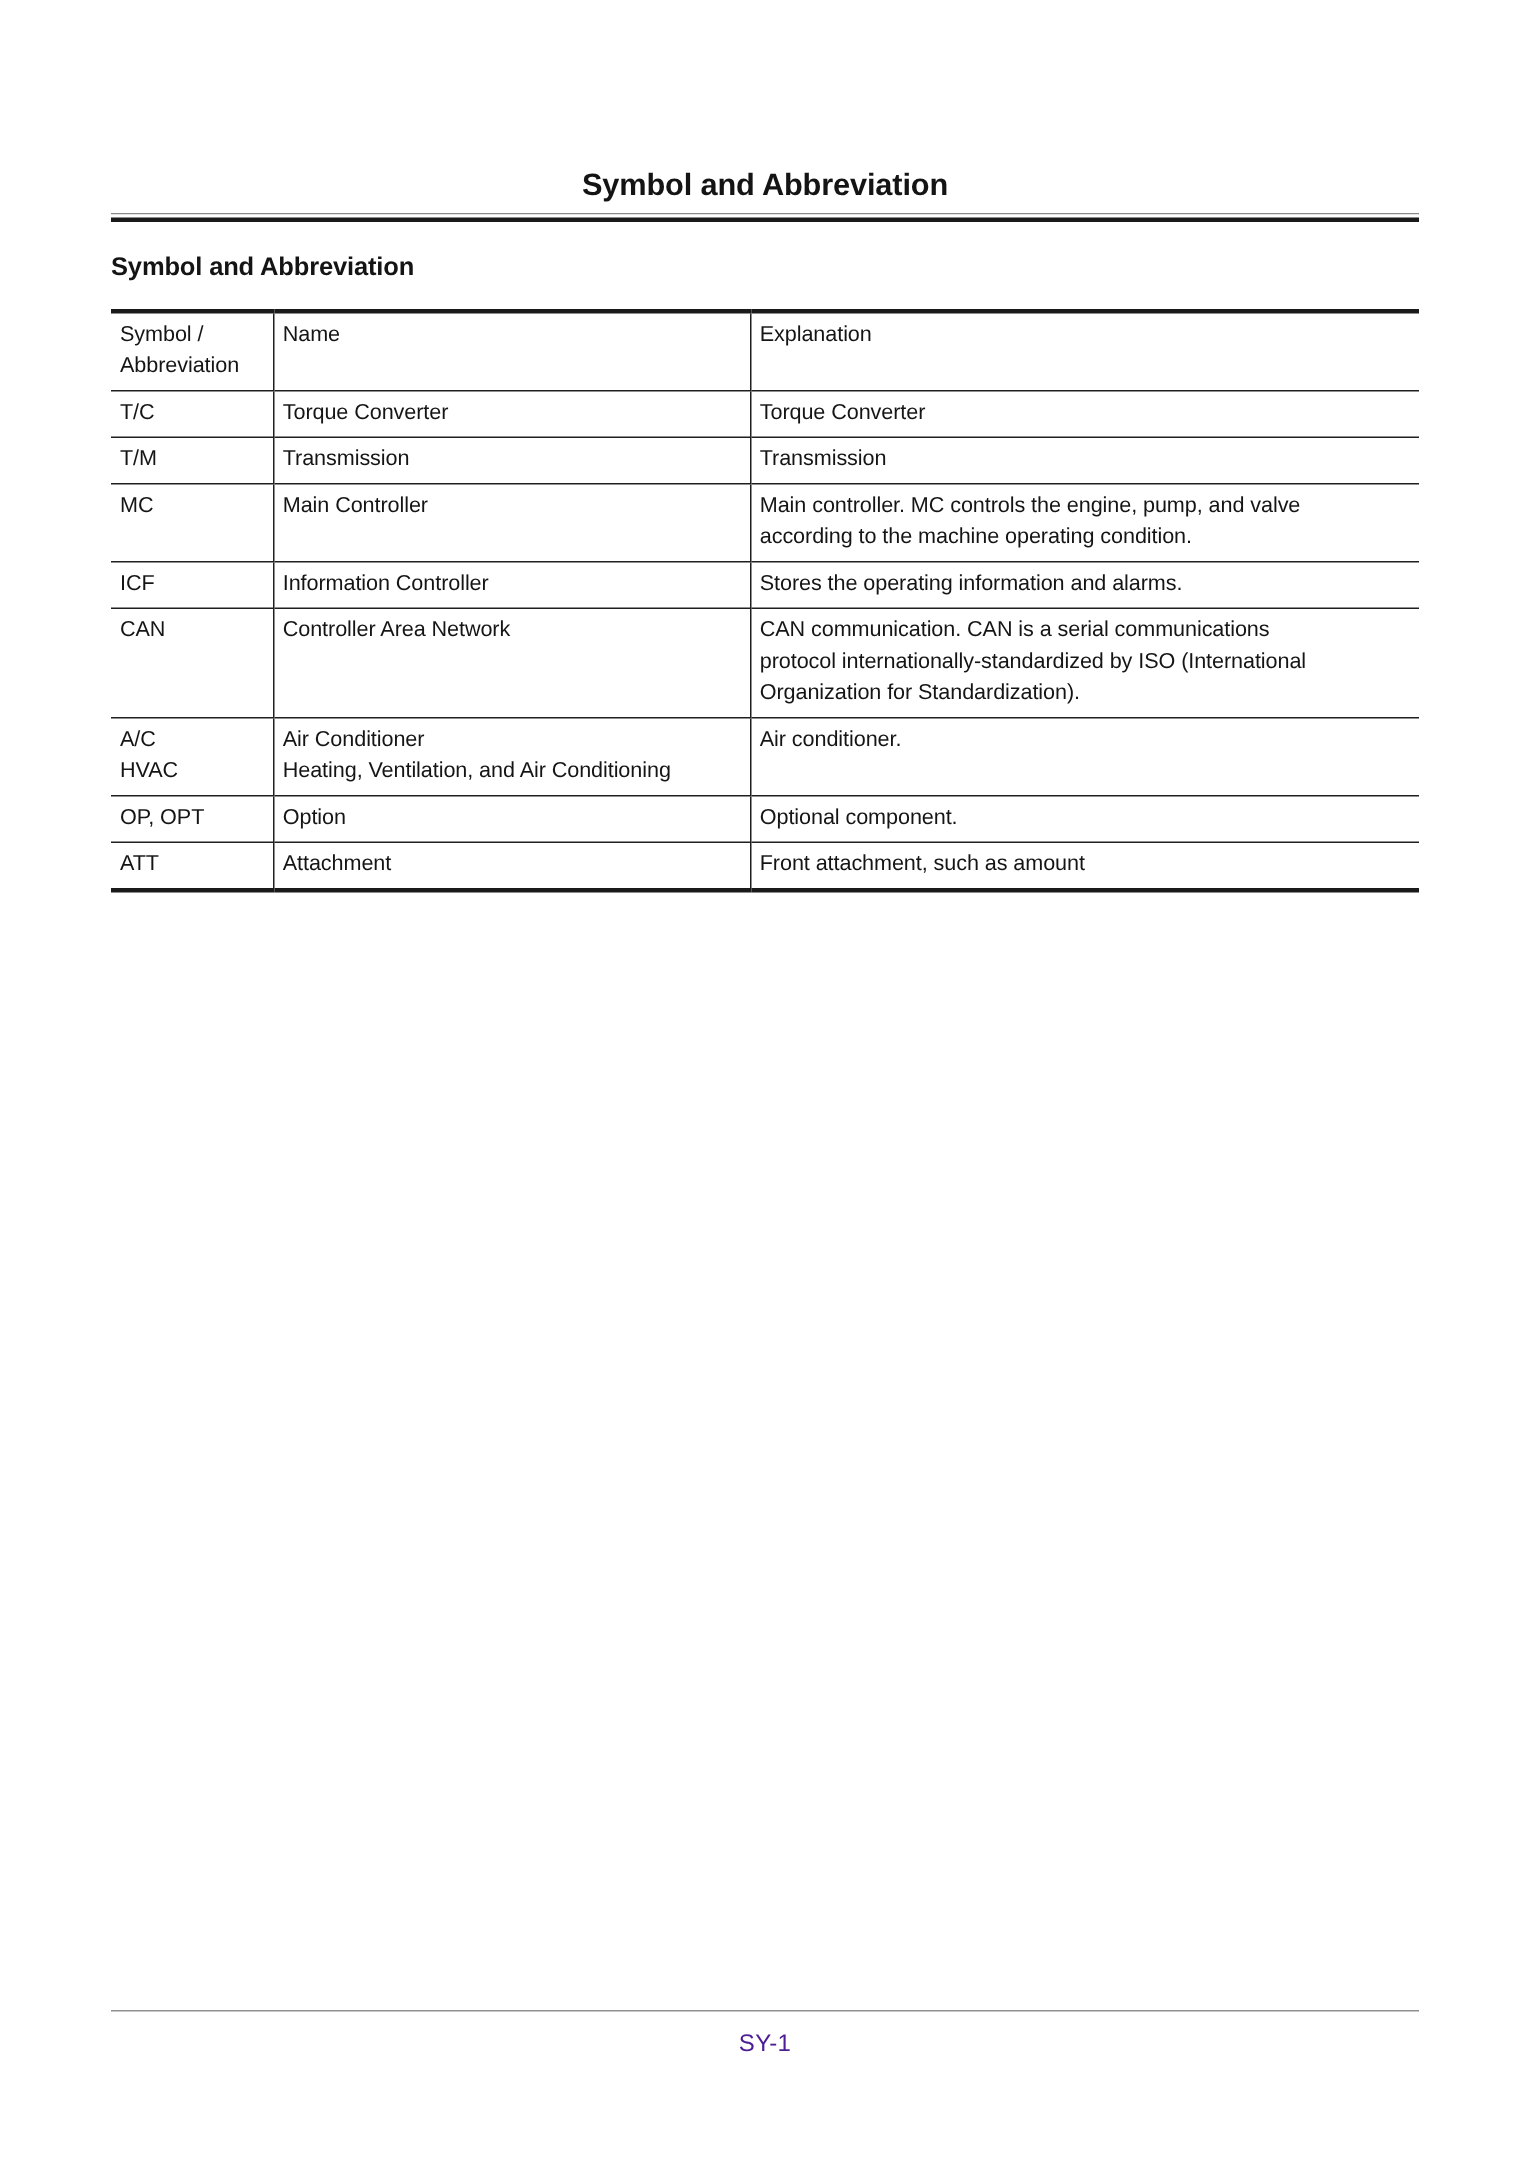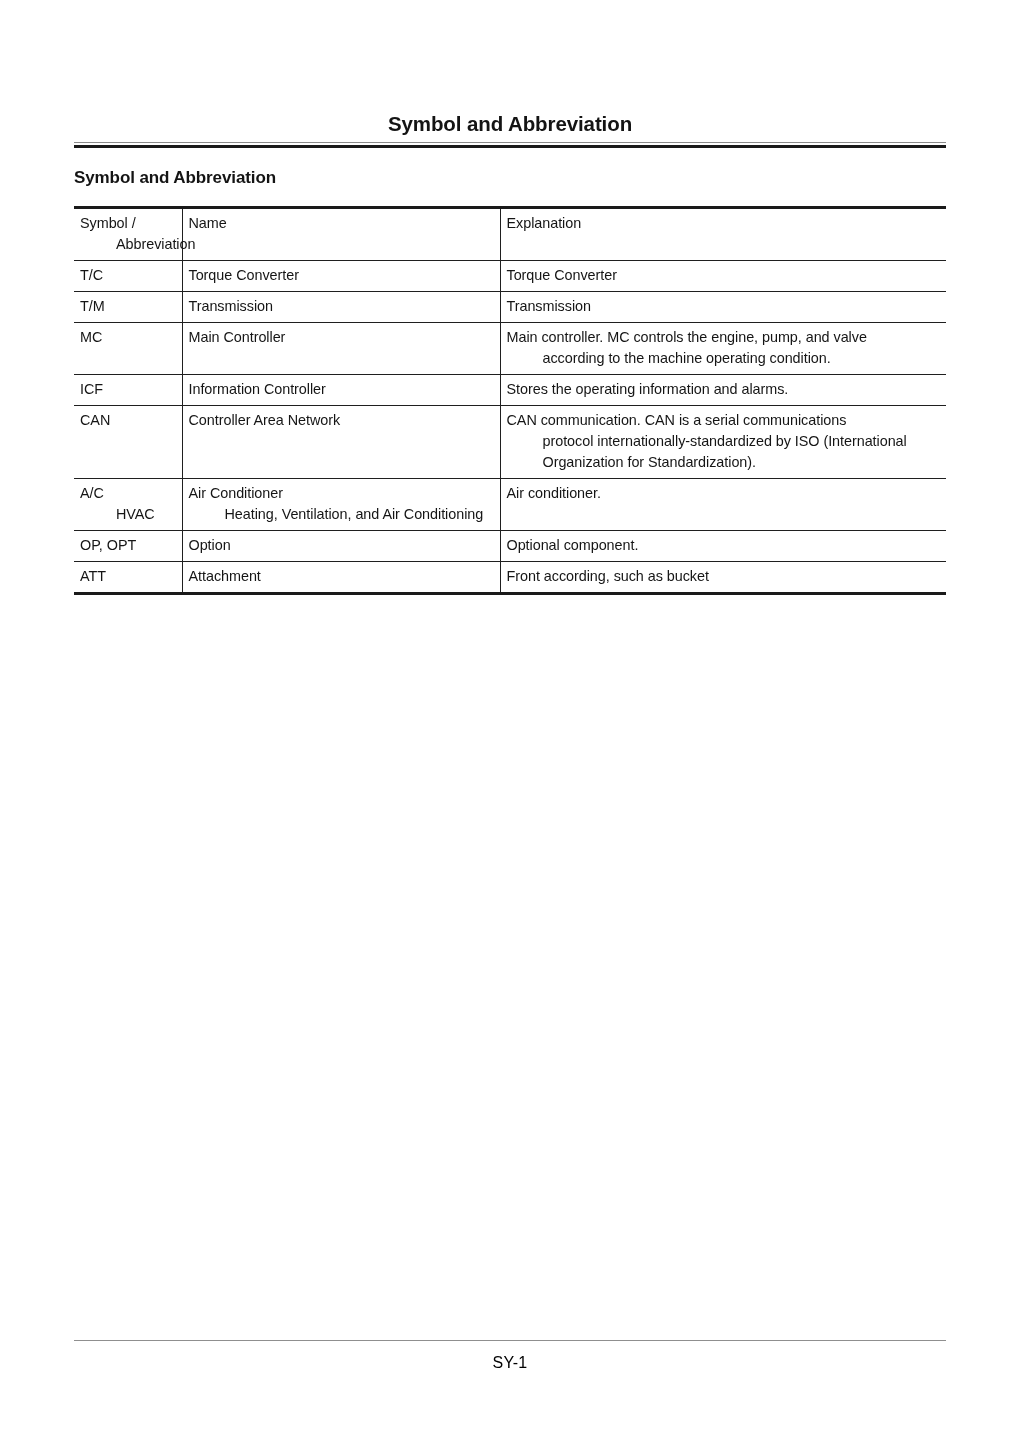--- a/index.html
+++ b/index.html
@@ -115,39 +115,39 @@
   table.sym-table tr.closing td {
     border-top: 3px solid #1a1a1a;
     padding: 0;
     line-height: 0;
     height: 0;
     font-size: 0;
     border-right: none;
   }
 
   .cell-line { display: block; }
-  .cell-line + .cell-line { margin-top: 0px; margin-left: 36px; }
+  .cell-line + .cell-line { margin-top: 0px; }
 
   
   .page-footer {
     position: absolute;
     left: 74px;
     top: 1340px;
     width: 872px;
   }
   .footer-rule {
     height: 1px;
     background: #8f8f8f;
     width: 100%;
   }
   .footer-page-number {
     margin-top: 13px;
     text-align: center;
     font-size: 16px;
-    color: #000000;
+    color: #4c1d95;
     letter-spacing: 0.2px;
   }
 </style>
 </head>
 <body>
 
 <div class="page">
 
   <div class="page-header">
     <div class="page-header-title">Symbol and Abbreviation</div>
@@ -263,21 +263,21 @@
             </td>
           </tr>
           <tr>
             <td>
               <span class="cell-line">ATT</span>
             </td>
             <td>
               <span class="cell-line">Attachment</span>
             </td>
             <td>
-              <span class="cell-line">Front according, such as bucket</span>
+              <span class="cell-line">Front attachment, such as amount</span>
             </td>
           </tr>
           <tr class="closing">
             <td></td>
             <td></td>
             <td></td>
           </tr>
         </tbody>
     </table>
   </div>

